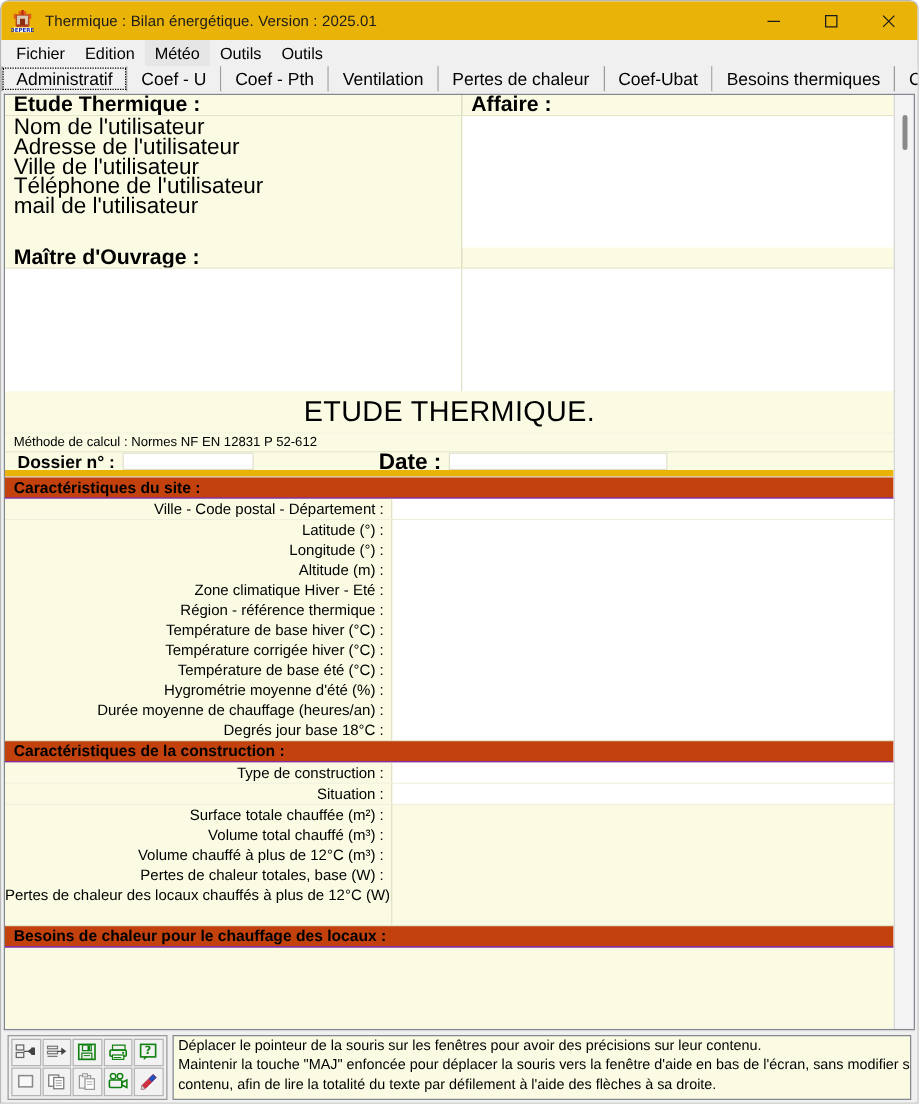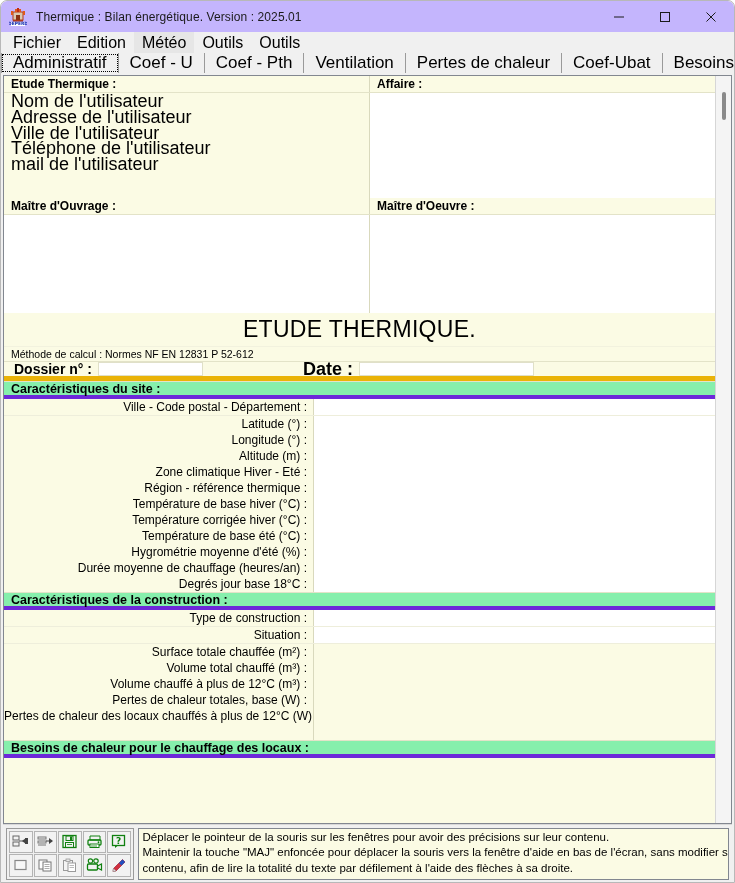--- a/index.html
+++ b/index.html
@@ -20,21 +20,21 @@
     border-radius: 7px 7px 0 0;
     overflow: hidden;
     display: flex;
     flex-direction: column;
   }
 
   
   .titlebar {
     height: 31px;
     flex: 0 0 31px;
-    background: #c4b5fd;
+    background: #eab308;
     display: flex;
     align-items: center;
     border-radius: 6px 6px 0 0;
     position: relative;
   }
   .app-icon {
     width: 18px; height: 18px;
     margin-left: 8px; margin-right: 9px;
     position: relative;
     flex: 0 0 18px;
@@ -60,38 +60,38 @@
   .win-btn svg { display: block; }
 
   
   .menubar {
     height: 21px;
     flex: 0 0 21px;
     background: #f0f0f0;
     display: flex;
     align-items: stretch;
     padding-left: 4px;
-    font-size: 16px;
+    font-size: 13px;
   }
   .menu-item {
     padding: 0 8px;
     display: flex; align-items: center;
     color: #000;
     white-space: nowrap;
   }
   .menu-item.hover { background: #e6e6e6; }
 
   
   .tabstrip {
     height: 20px;
     flex: 0 0 20px;
     background: #f0f0f0;
     display: flex;
     align-items: flex-end;
-    font-size: 17px;
+    font-size: 14px;
     position: relative;
   }
   .tabstrip::after {
     content:''; position:absolute; left:0; right:0; bottom:0;
     height:1px; background:#a0a0a0;
   }
   .tab {
     height: 20px;
     padding: 0 11px;
     display: flex; align-items: center;
@@ -155,21 +155,21 @@
 
   
   .hdr-row {
     display: flex;
     height: 17px;
     background: #fbfbe4;
     border-bottom: 1px solid #e3e3c8;
   }
   .hdr-cell {
     font-weight: bold;
-    font-size: 12px;
+    font-size: 17px;
     padding-left: 7px;
     display: flex; align-items: center;
     overflow: hidden;
     white-space: nowrap;
   }
   .hdr-cell.left  { width: 366px; border-right: 1px solid #d9d9bd; }
   .hdr-cell.right { flex: 1 1 auto; }
 
   .box-row { display: flex; }
   .box-cell {
@@ -235,27 +235,27 @@
   .date-fld {
     width: 175px;
     background: #ffffff;
     border: 1px solid #e0e0c8;
   }
   .dossier-tail { flex: 1 1 auto; }
 
   
   .section-hdr {
     height: 18px;
-    background: #86efac;
+    background: #c2410c;
     font-weight: bold;
     font-size: 12.5px;
     padding-left: 7px;
     display: flex; align-items: center;
     white-space: nowrap;
-    border-bottom: 4px solid #6d28d9;
+    border-bottom: 1px solid #6d28d9;
     border-top: 1px solid #e3e3c8;
   }
 
   
   .fgroup { display: flex; }
   .fgroup .labels { width: 310px; background: #fbfbe4; border-right: 1px solid #d9d9bd; }
   .fgroup .values { flex: 1 1 auto; }
   .fgroup .values.white { background: #ffffff; }
   .fgroup .values.cream { background: #fbfbe4; }
   .flab {
@@ -395,21 +395,20 @@
             <div>Adresse de l'utilisateur</div>
             <div>Ville de l'utilisateur</div>
             <div>Téléphone de l'utilisateur</div>
             <div>mail de l'utilisateur</div>
           </div>
           <div class="box-cell right"></div>
         </div>
 
         <div class="hdr-row">
           <div class="hdr-cell left">Maître d'Ouvrage :</div>
-          <div class="hdr-cell right">Maître d'Oeuvre :</div>
         </div>
 
         <div class="box-row" style="height:98px;">
           <div class="box-cell left"></div>
           <div class="box-cell right"></div>
         </div>
 
         <div class="big-title">ETUDE THERMIQUE.</div>
 
         <div class="method-row">Méthode de calcul : Normes NF EN 12831 P 52-612</div>

